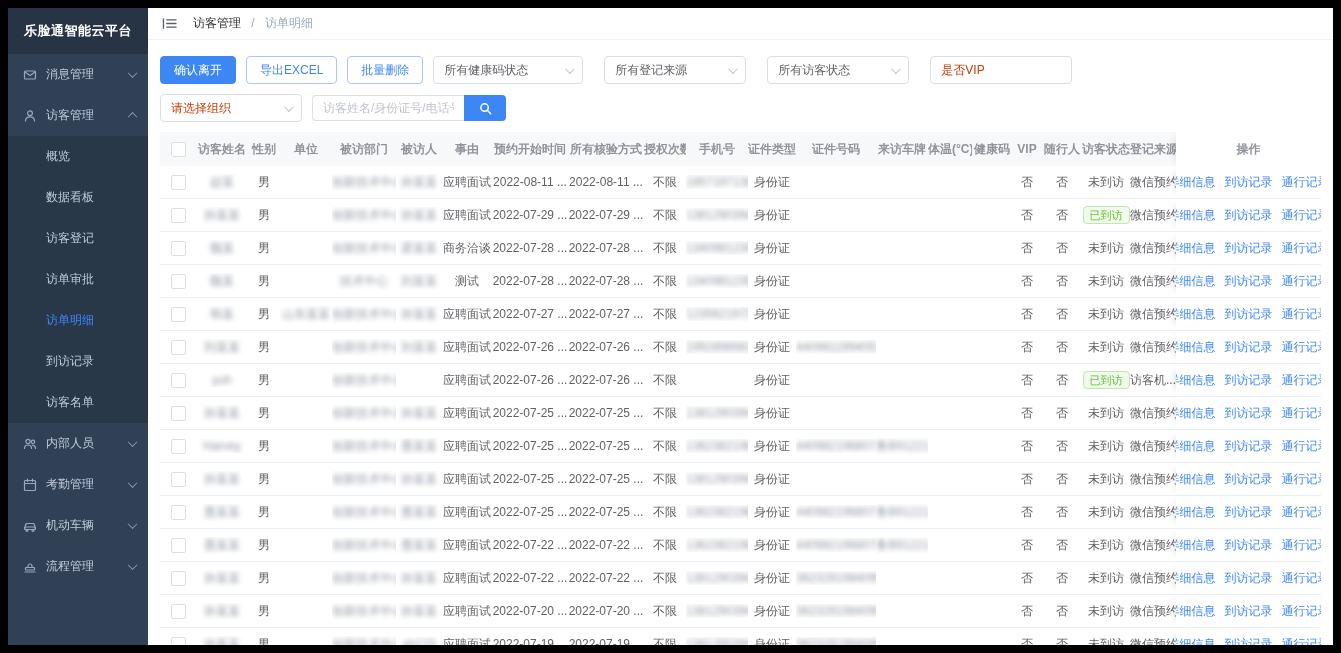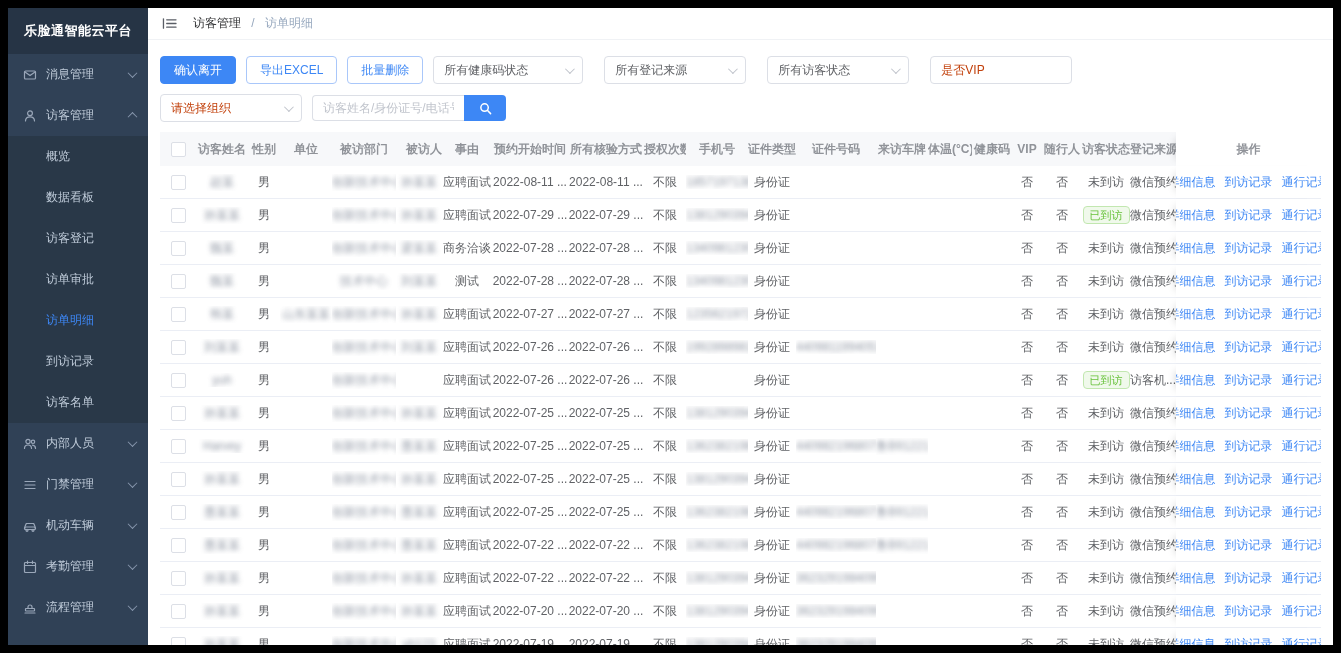--- a/index.html
+++ b/index.html
@@ -109,50 +109,39 @@
               <circle cx="10" cy="4.8" r="1.7"></circle>
               <path d="M9.5 8.2c1.8.2 3 1.4 3 3.3"></path>
             </svg>
           </span>
           <span class="lbl">内部人员</span>
           <span class="chev"></span>
         </div>
         <div class="group">
           <span class="ic">
             <svg viewBox="0 0 14 14">
-              <line x1="2" y1="3.5" x2="12" y2="3.5"></line>
-              <line x1="2" y1="7" x2="12" y2="7"></line>
-              <line x1="2" y1="10.5" x2="12" y2="10.5"></line>
+              <rect x="1.5" y="2.5" width="11" height="10" rx="1"></rect>
+              <line x1="1.5" y1="5.5" x2="12.5" y2="5.5"></line>
+              <line x1="4.5" y1="1" x2="4.5" y2="3.5"></line>
+              <line x1="9.5" y1="1" x2="9.5" y2="3.5"></line>
             </svg>
           </span>
-          <span class="lbl">门禁管理</span>
+          <span class="lbl">考勤管理</span>
           <span class="chev"></span>
         </div>
         <div class="group">
           <span class="ic">
             <svg viewBox="0 0 14 14">
               <path d="M2 9V7.5L3.3 4.5h7.4L12 7.5V9"></path>
               <rect x="1.5" y="8" width="11" height="2.5" rx="1"></rect>
               <circle cx="4" cy="11.3" r="1"></circle>
               <circle cx="10" cy="11.3" r="1"></circle>
             </svg>
           </span>
           <span class="lbl">机动车辆</span>
-          <span class="chev"></span>
-        </div>
-        <div class="group">
-          <span class="ic">
-            <svg viewBox="0 0 14 14">
-              <rect x="1.5" y="2.5" width="11" height="10" rx="1"></rect>
-              <line x1="1.5" y1="5.5" x2="12.5" y2="5.5"></line>
-              <line x1="4.5" y1="1" x2="4.5" y2="3.5"></line>
-              <line x1="9.5" y1="1" x2="9.5" y2="3.5"></line>
-            </svg>
-          </span>
-          <span class="lbl">考勤管理</span>
           <span class="chev"></span>
         </div>
         <div class="group">
           <span class="ic">
             <svg viewBox="0 0 14 14">
               <path d="M5 7.5V6a2 2 0 114 0v1.5"></path>
               <rect x="2.5" y="7.5" width="9" height="2.5" rx=".5"></rect>
               <line x1="2" y1="12" x2="12" y2="12"></line>
             </svg>
           </span>
@@ -221,21 +210,21 @@
         </span>
       </div>
 
       <div class="table">
         <div class="thead" id="thead">
             <span class="cell" style="width: 36px;"><span class="cb"></span></span>
             <span class="cell" style="width: 52px;">访客姓名</span>
             <span class="cell" style="width: 32px;">性别</span>
             <span class="cell" style="width: 52px;">单位</span>
             <span class="cell" style="width: 64px;">被访部门</span>
-            <span class="cell" style="width: 46px; text-align: right;">被访人</span>
+            <span class="cell" style="width: 46px;">被访人</span>
             <span class="cell" style="width: 50px;">事由</span>
             <span class="cell" style="width: 76px;">预约开始时间</span>
             <span class="cell" style="width: 76px;">所有核验方式</span>
             <span class="cell" style="width: 42px;">授权次数</span>
             <span class="cell" style="width: 62px;">手机号</span>
             <span class="cell" style="width: 48px;">证件类型</span>
             <span class="cell" style="width: 80px;">证件号码</span>
             <span class="cell" style="width: 52px;">来访车牌</span>
             <span class="cell" style="width: 44px;">体温(°C)</span>
             <span class="cell" style="width: 40px;">健康码</span>

